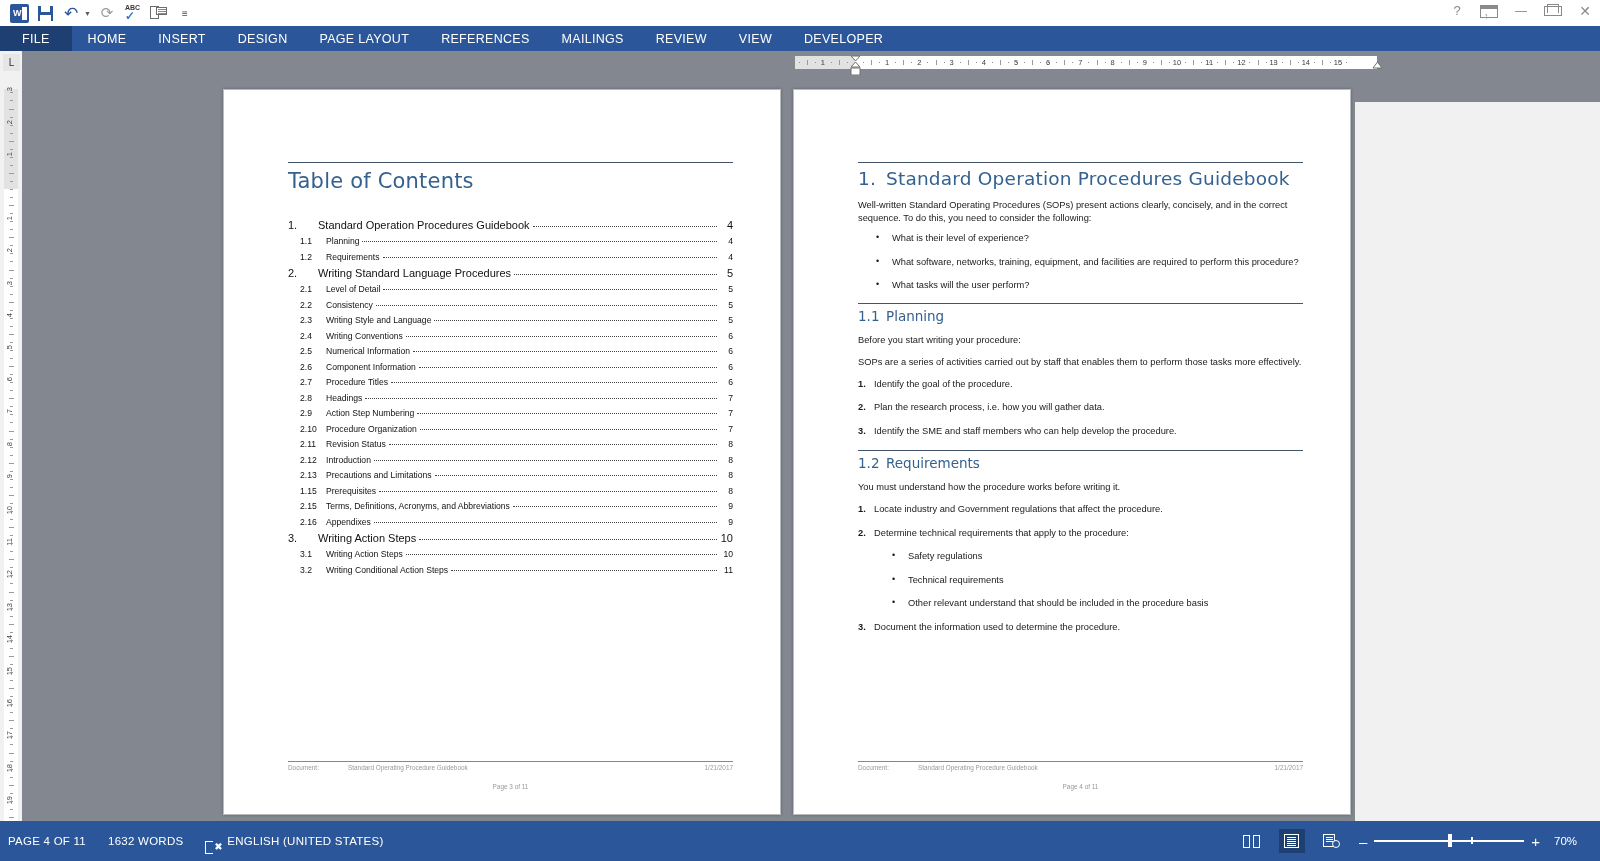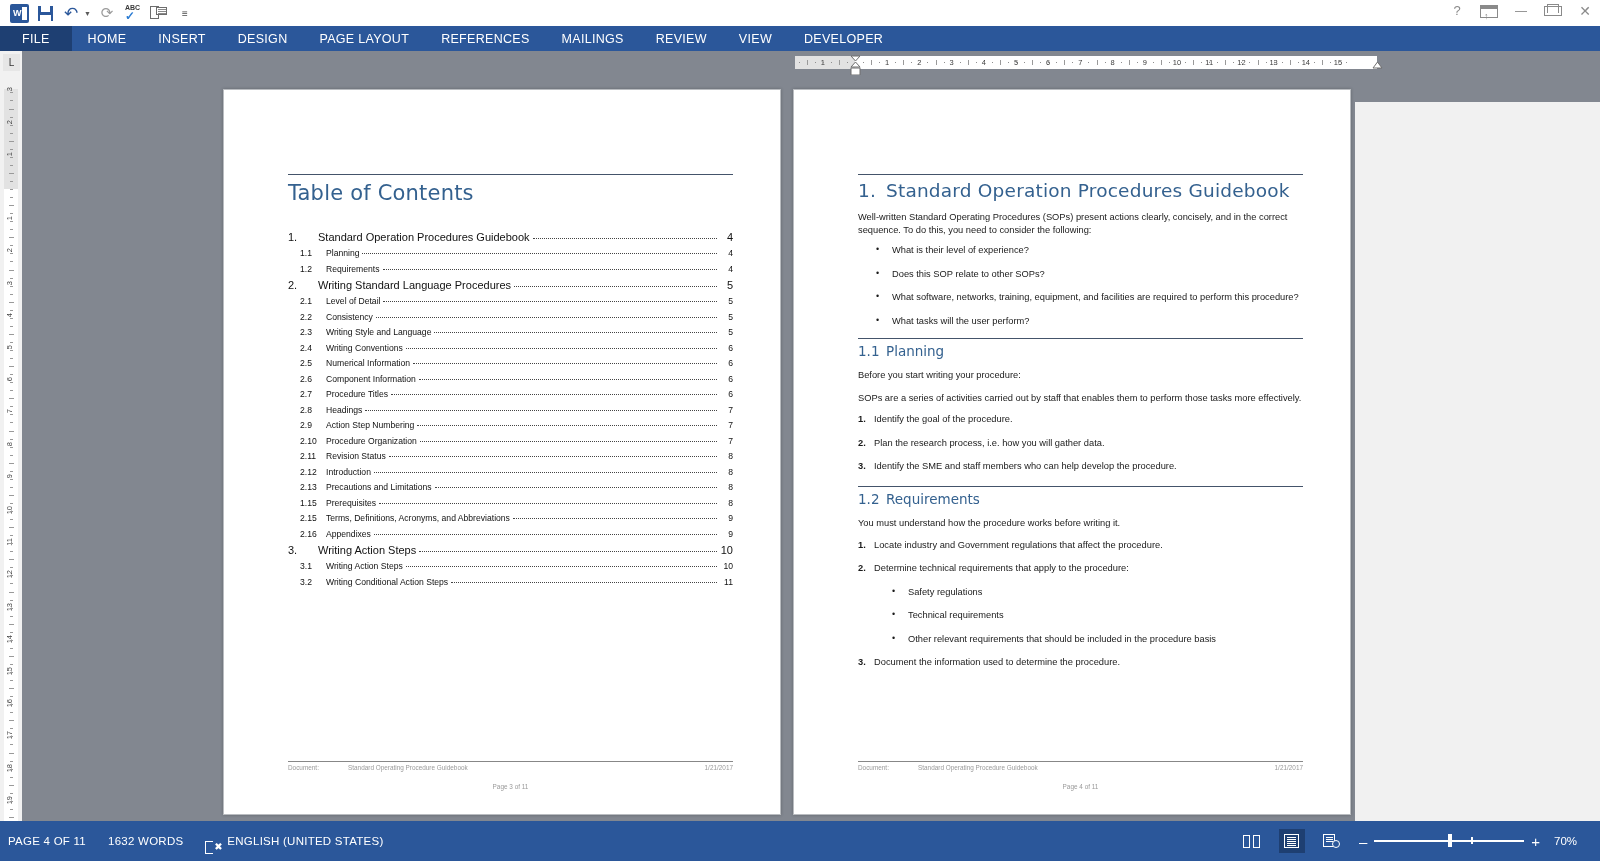--- a/index.html
+++ b/index.html
@@ -143,21 +143,21 @@
   
   .page {
     position: absolute; top: 38px;
     width: 558px; height: 726px;
     background: #ffffff;
     border: 1px solid #b9bcc0;
     box-shadow: 0 0 3px rgba(0,0,0,0.25);
   }
   .page.left { left: 223px; }
   .page.right { left: 793px; }
-  .page-body { position: absolute; left: 64px; top: 84px; width: 445px; }
+  .page-body { position: absolute; left: 64px; top: 72px; width: 445px; }
 
   .hr-rule { height: 1px; background: #44546a; width: 100%; }
 
   h1.doc-h1 {
     font-family: "DejaVu Sans", sans-serif;
     font-size: 18.5px; font-weight: normal; color: #34618f;
     letter-spacing: 0.2px; margin: 5px 0 0 0;
     display: flex; white-space: nowrap;
   }
   h1.doc-h1 .num { width: 28px; display:inline-block; }
@@ -727,21 +727,20 @@
       <div class="hr-rule"></div>
       <h1 class="doc-h1">
         <span class="num">1.</span>
         <span>Standard Operation Procedures Guidebook</span>
       </h1>
 
       <p class="body-p">Well-written Standard Operating Procedures (SOPs) present actions clearly, concisely, and in the correct sequence. To do this, you need to consider the following:</p>
 
       <ul class="doc-ul" id="intro-bullets">
           <li>What is their level of experience?</li>
-          <li>Does this SOP relate to other SOPs?</li>
           <li>What software, networks, training, equipment, and facilities are required to perform this procedure?</li>
           <li>What tasks will the user perform?</li>
         </ul>
 
       <div style="margin-top:10px;">
         <div class="hr-rule"></div>
         <h2 class="doc-h2">
           <span class="num">1.1</span>
           <span>Planning</span>
         </h2>
@@ -767,21 +766,21 @@
             <span>Locate industry and Government regulations that affect the procedure.</span>
           </li>
           <li>
             <span class="n">2.</span>
             <span>Determine technical requirements that apply to the procedure:</span>
           </li>
         </ol>
         <ul class="doc-ul sub" id="req-sub-bullets">
             <li>Safety regulations</li>
             <li>Technical requirements</li>
-            <li>Other relevant requirements that should be included in the procedure basis</li>
+            <li>Other relevant understand that should be included in the procedure basis</li>
           </ul>
         <ol class="doc-ol" style="margin-top:4px;">
           <li>
             <span class="n">3.</span>
             <span>Document the information used to determine the procedure.</span>
           </li>
         </ol>
       </div>
     </div>
 

